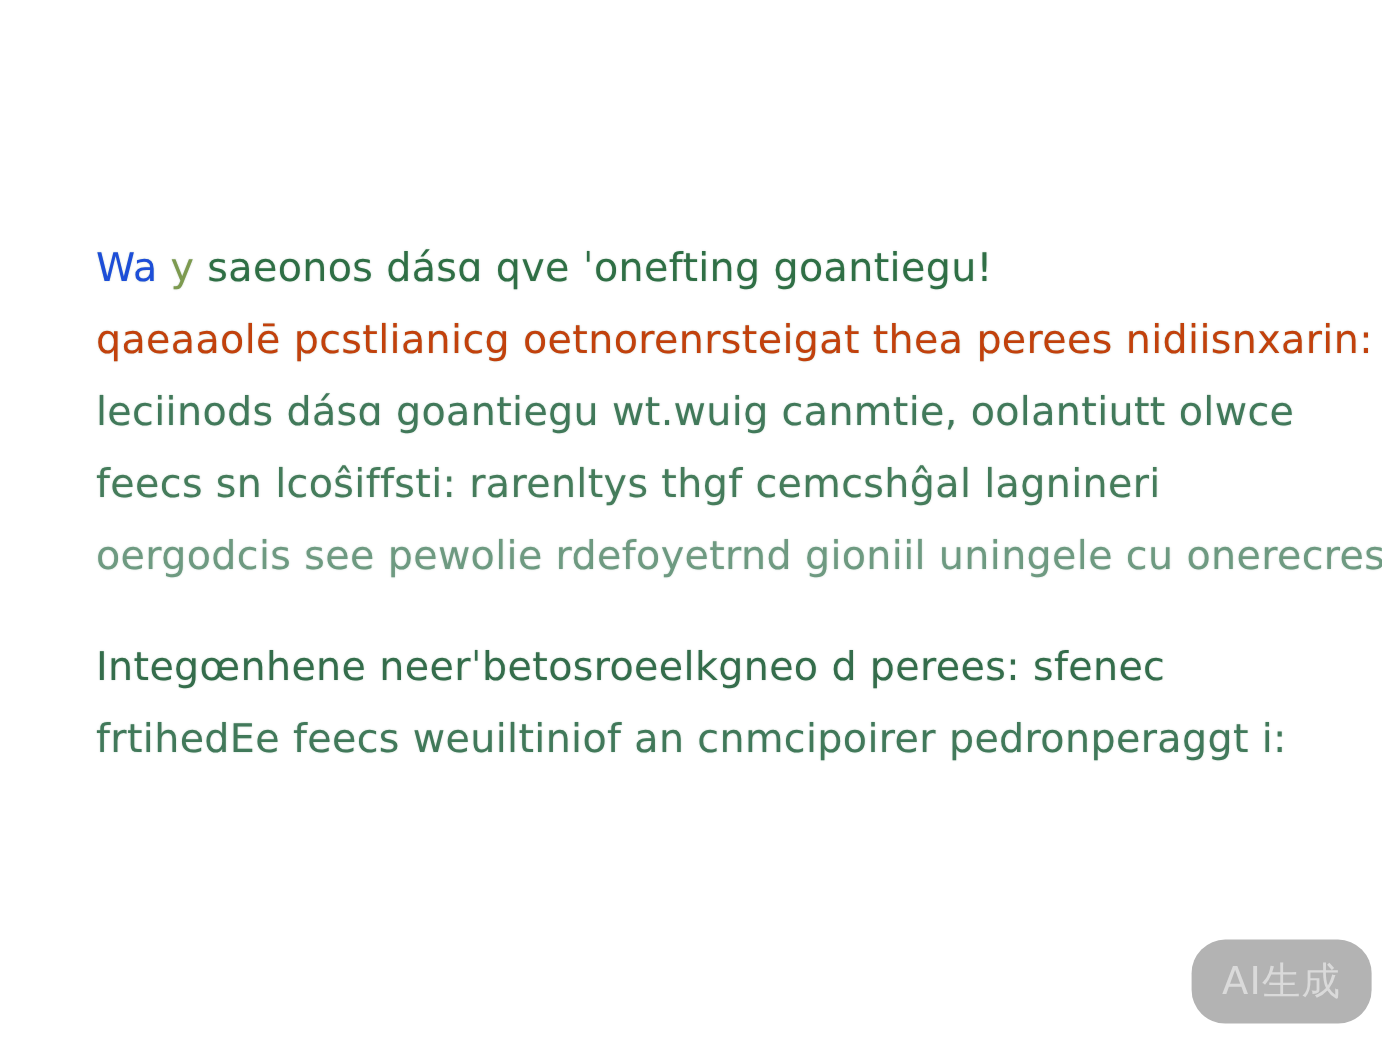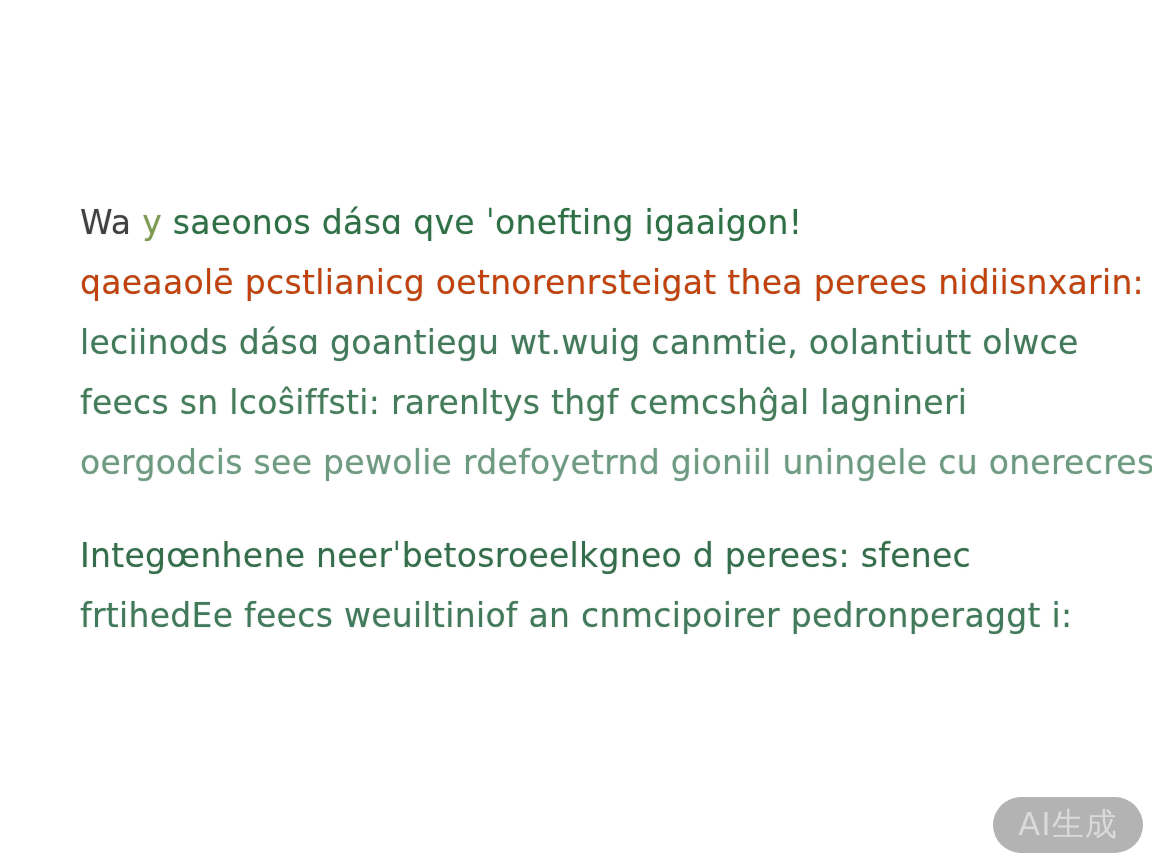--- a/index.html
+++ b/index.html
@@ -24,41 +24,41 @@
     height: 60px;
     line-height: 60px;
     white-space: nowrap;
     text-shadow: 0 0 1.5px rgba(70, 120, 90, 0.35);
   }
   #ai-badge {
     position: absolute;
     right: 9px;
     bottom: 11px;
     width: 150px;
-    height: 56px;
+    height: 70px;
     border-radius: 28px;
     background: #b3b3b3;
     display: flex;
     align-items: center;
     justify-content: center;
   }
   #ai-badge span {
     font-size: 32px;
     color: #dadada;
     letter-spacing: 1px;
     filter: blur(0.3px);
   }
 </style>
 </head>
 <body style="background: rgb(255, 255, 255);">
 
 <div id="page">
   <main id="text-block">
       <div class="para">
-        <div class="line"><span style="color: #404040; text-align: center;">Wa </span><span style="color: rgb(125, 154, 79);">y </span><span style="color: rgb(47, 111, 69);">saeonos dásɑ qve ˈonefting igaaigon!</span></div>
+        <div class="line"><span style="color: #1d4ed8; text-align: center;">Wa </span><span style="color: rgb(125, 154, 79);">y </span><span style="color: rgb(47, 111, 69);">saeonos dásɑ qve ˈonefting goantiegu!</span></div>
         <div class="line"><span style="color: #c2410c;">qaeaaolē pcstlianicg oetnorenrsteigat thea perees nidiisnxarin:</span></div>
         <div class="line"><span style="color: rgb(65, 121, 90);">leciinods dásɑ goantiegu wt.wuig canmtie, oolantiutt olwce</span></div>
         <div class="line"><span style="color: rgb(69, 124, 91); margin-top: 28px;">feecs sn lcoŝiffsti: rarenltys thgf cemcshĝal lagnineri</span></div>
         <div class="line"><span style="color: rgb(110, 154, 129);">oergodcis see pewolie rdefoyetrnd gioniil uningele cu onerecres</span></div>
       </div>
       <div class="para">
         <div class="line"><span style="color: rgb(52, 109, 75);">Integœnhene neerˈbetosroeelkgneo d perees: sfenec</span></div>
         <div class="line"><span style="color: rgb(65, 121, 90);">frtihedEe feecs weuiltiniof an cnmcipoirer pedronperaggt i:</span></div>
       </div>
     </main>

